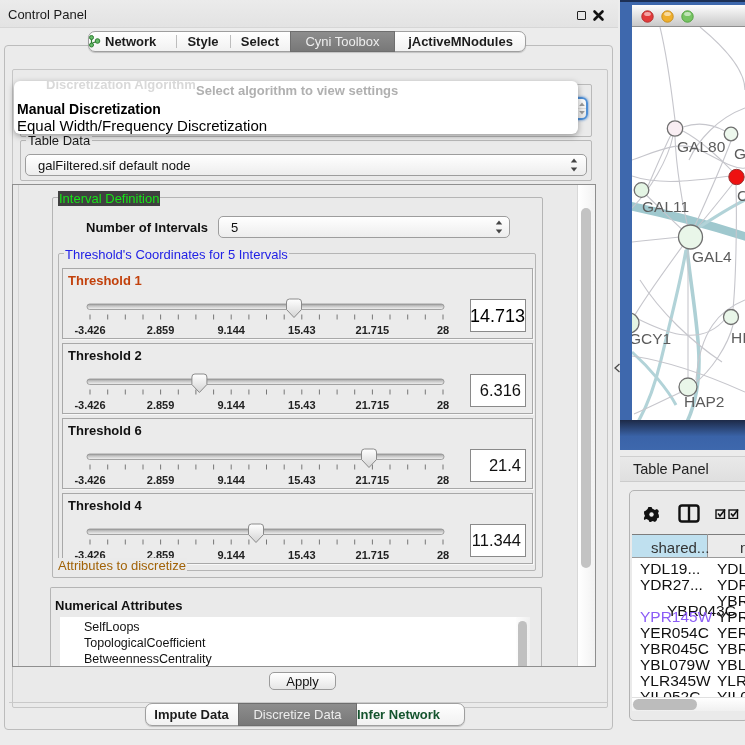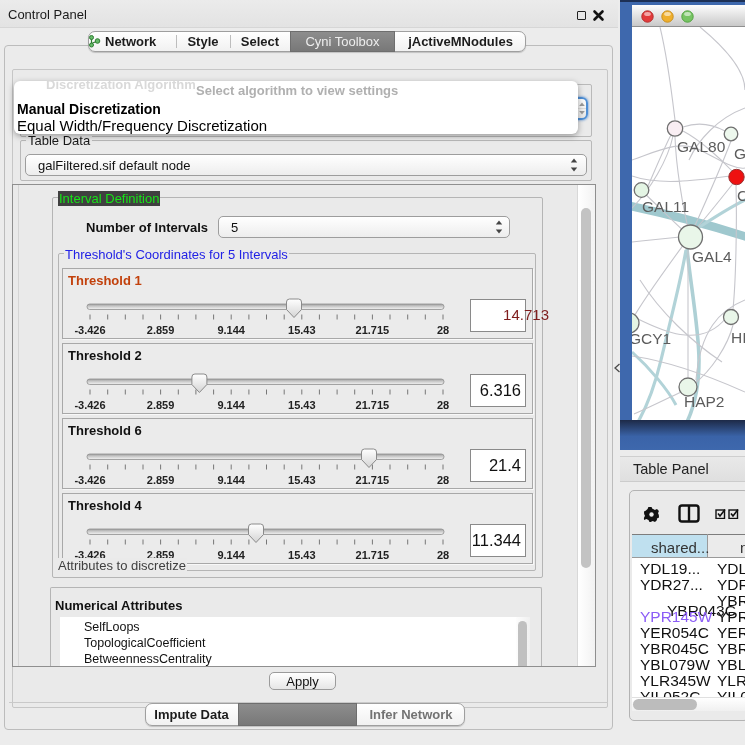--- a/index.html
+++ b/index.html
@@ -72,21 +72,21 @@
       <path d="M28.0,46.5 v5 M45.7,46.5 v5 M63.3,46.5 v5 M81.0,46.5 v5 M98.6,46.5 v5 M116.3,46.5 v5 M133.9,46.5 v5 M151.6,46.5 v5 M169.2,46.5 v5 M186.9,46.5 v5 M204.5,46.5 v5 M222.2,46.5 v5 M239.8,46.5 v5 M257.4,46.5 v5 M275.1,46.5 v5 M292.7,46.5 v5 M310.4,46.5 v5 M328.0,46.5 v5 M345.7,46.5 v5 M363.3,46.5 v5 M381.0,46.5 v5" stroke="#777" stroke-width="1"></path>
       <path d="M224.5,34 Q224.5,31 227.5,31 L236.5,31 Q239.5,31 239.5,34 L239.5,41.5 L232.0,49.5 L224.5,41.5 Z" fill="url(#thm)" stroke="#8a8a8a" stroke-width="1"></path>
     </svg>
 <div class="txt" style="left:60px;top:324px;width:60px;text-align:center;font-size:11px;font-weight:bold;color:#222;">-3.426</div>
 <div class="txt" style="left:130.6px;top:324px;width:60px;text-align:center;font-size:11px;font-weight:bold;color:#222;">2.859</div>
 <div class="txt" style="left:201.2px;top:324px;width:60px;text-align:center;font-size:11px;font-weight:bold;color:#222;">9.144</div>
 <div class="txt" style="left:271.8px;top:324px;width:60px;text-align:center;font-size:11px;font-weight:bold;color:#222;">15.43</div>
 <div class="txt" style="left:342.4px;top:324px;width:60px;text-align:center;font-size:11px;font-weight:bold;color:#222;">21.715</div>
 <div class="txt" style="left:413px;top:324px;width:60px;text-align:center;font-size:11px;font-weight:bold;color:#222;">28</div>
 <div class="abs" style="left:470px;top:299px;width:56px;height:33px;background:#fff;border:1px solid #8a8a8a;"></div>
-<div class="txt" style="left:470px;top:306px;width:51px;text-align:right;font-size:15px;color:#7f1d1d;margin-left:28px;">14.713</div>
+<div class="txt" style="left:470px;top:306px;width:51px;text-align:right;font-size:18px;color:#000000;">14.713</div>
 <div class="abs" style="left:62px;top:343px;width:471px;height:71px;border:1px solid #a8a8a8;background:#ebebeb;box-shadow:1px 1px 0 #f8f8f8;"></div>
 <div class="txt" style="left:68px;top:348px;font-size:13px;font-weight:bold;color:#111;">Threshold 2</div>
 <svg class="abs" style="left:62px;top:343px;" width="471" height="71">
       <rect x="25" y="36" width="357" height="5.5" rx="2.7" fill="url(#trk)" stroke="#8e8e8e" stroke-width="0.8"></rect>
       <path d="M28.0,46.5 v5 M45.7,46.5 v5 M63.3,46.5 v5 M81.0,46.5 v5 M98.6,46.5 v5 M116.3,46.5 v5 M133.9,46.5 v5 M151.6,46.5 v5 M169.2,46.5 v5 M186.9,46.5 v5 M204.5,46.5 v5 M222.2,46.5 v5 M239.8,46.5 v5 M257.4,46.5 v5 M275.1,46.5 v5 M292.7,46.5 v5 M310.4,46.5 v5 M328.0,46.5 v5 M345.7,46.5 v5 M363.3,46.5 v5 M381.0,46.5 v5" stroke="#777" stroke-width="1"></path>
       <path d="M129.9,34 Q129.9,31 132.9,31 L141.9,31 Q144.9,31 144.9,34 L144.9,41.5 L137.4,49.5 L129.9,41.5 Z" fill="url(#thm)" stroke="#8a8a8a" stroke-width="1"></path>
     </svg>
 <div class="txt" style="left:60px;top:399px;width:60px;text-align:center;font-size:11px;font-weight:bold;color:#222;">-3.426</div>
 <div class="txt" style="left:130.6px;top:399px;width:60px;text-align:center;font-size:11px;font-weight:bold;color:#222;">2.859</div>
 <div class="txt" style="left:201.2px;top:399px;width:60px;text-align:center;font-size:11px;font-weight:bold;color:#222;">9.144</div>
@@ -132,36 +132,37 @@
           <stop offset="0.5" stop-color="#cfcfcf"></stop>
           <stop offset="1" stop-color="#f2f2f2"></stop>
         </linearGradient>
         <linearGradient id="thm" x1="0" y1="0" x2="0" y2="1">
           <stop offset="0" stop-color="#ffffff"></stop>
           <stop offset="1" stop-color="#d4d4d4"></stop>
         </linearGradient>
       </defs>
     </svg>
 <div class="abs" style="left:50px;top:587px;width:492px;height:80px;border:1px solid #b5b5b5;border-bottom:none;border-radius:2px 2px 0 0;"></div>
-<div class="txt" style="left:57px;top:558px;font-size:13px;color:#404040;background:#eaeaea;padding:0 1px;">Attributes to discretize</div>
+<div class="txt" style="left:57px;top:558px;font-size:13px;color:#a16207;background:#eaeaea;padding:0 1px;">Attributes to discretize</div>
 <div class="txt" style="left:55px;top:598px;font-size:13px;font-weight:bold;color:#111;">Numerical Attributes</div>
 <div class="abs" style="left:60px;top:617px;width:470px;height:49px;background:#fff;"></div>
 <div class="txt" style="left:84px;top:620px;font-size:12.5px;color:#111;">SelfLoops</div>
 <div class="txt" style="left:84px;top:636px;font-size:12.5px;color:#111;">TopologicalCoefficient</div>
 <div class="txt" style="left:84px;top:652px;font-size:12.5px;color:#111;">BetweennessCentrality</div>
 <div class="abs" style="left:516px;top:617px;width:14px;height:49px;background:linear-gradient(90deg,#fdfdfd,#f0f0f0);"></div>
 <div class="abs" style="left:518px;top:621px;width:9px;height:45px;background:#c0c0c0;border-radius:4.5px 4.5px 0 0;"></div>
 <div class="abs" style="left:12px;top:666px;width:584px;height:1px;background:#8f8f8f;"></div>
 <div class="abs" style="left:269px;top:672px;width:67px;height:18px;background:linear-gradient(#ffffff,#e6e6e6);border:1px solid #9b9b9b;border-radius:5px;"></div>
 <div class="txt" style="left:269px;top:674px;width:67px;text-align:center;font-size:13px;color:#111;">Apply</div>
 <div class="abs" style="left:9px;top:702px;width:599px;height:1px;background:#c9c9c9;"></div>
 <div class="abs" style="left:145px;top:703px;width:320px;height:23px;background:linear-gradient(#ffffff,#f1f1f1);border:1px solid #9f9f9f;border-radius:7px;box-shadow:0 1px 1px rgba(0,0,0,0.18);"></div>
     <div class="txt" style="left:145px;top:703px;width:93px;height:23px;line-height:23px;text-align:center;font-size:13px;font-weight:bold;color:#1c1c1c;">Impute Data</div>
     <div class="abs" style="left:238px;top:703px;width:119px;height:23px;background:linear-gradient(#8d8d8d,#787878);border:1px solid #6e6e6e;border-radius:0px 0px 0px 0px;"></div>
-    <div class="txt" style="left:357px;top:703px;width:108px;height:23px;line-height:23px;text-align:center;font-size:13px;font-weight:bold;color:#737373;">Infer Network</div>
+    <div class="txt" style="left:238px;top:703px;width:119px;height:23px;line-height:23px;text-align:center;font-size:13px;color:#ededed;">Discretize Data</div>
+    <div class="txt" style="left:357px;top:703px;width:108px;height:23px;line-height:23px;text-align:left;font-size:13px;font-weight:bold;color:#14532d;">Infer Network</div>
 <svg class="abs" style="left:613px;top:363px;" width="8" height="10">
       <path d="M6.5,1 L2,5 L6.5,9" stroke="#4a4a4a" stroke-width="1.3" fill="none"></path>
     </svg>
 <div class="abs" style="left:620px;top:0;width:125px;height:450px;background:#3e68ad;"></div>
 <div class="abs" style="left:620px;top:0;width:125px;height:2px;background:#1d3055;"></div>
 <div class="abs" style="left:620px;top:420px;width:125px;height:30px;background:linear-gradient(#1d2a47,#3a63a8 55%,#3e68ad);"></div>
 <div class="abs" style="left:632px;top:5px;width:113px;height:22px;background:linear-gradient(#fdfdfd,#c9c9c9);border-bottom:1px solid #8f8f8f;"></div>
 <svg class="abs" style="left:640px;top:9px;" width="60" height="15">
       <circle cx="7.5" cy="7.5" r="5.7" fill="#e23b3b" stroke="#b52f2f" stroke-width="1"></circle>
       <ellipse cx="7.5" cy="5" rx="3.4" ry="2" fill="rgba(255,255,255,0.55)"></ellipse>

